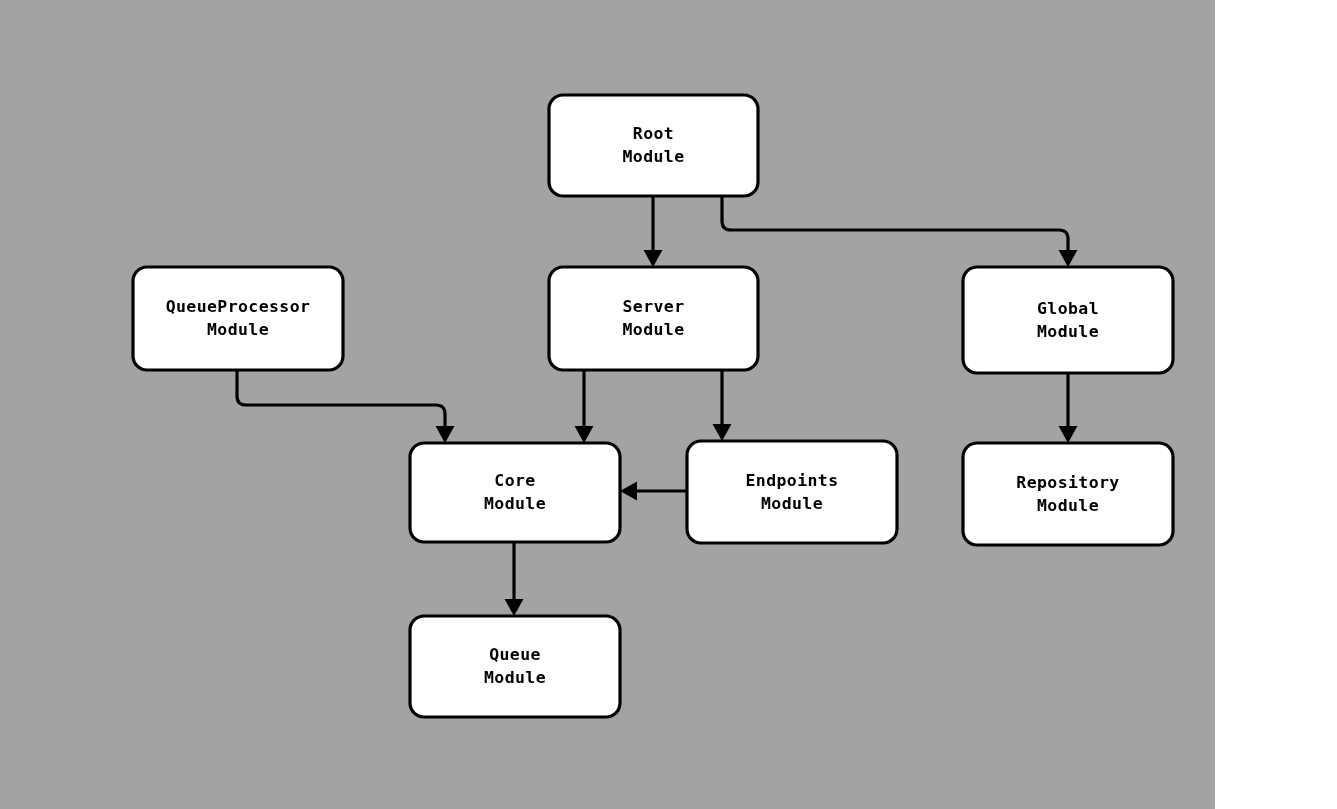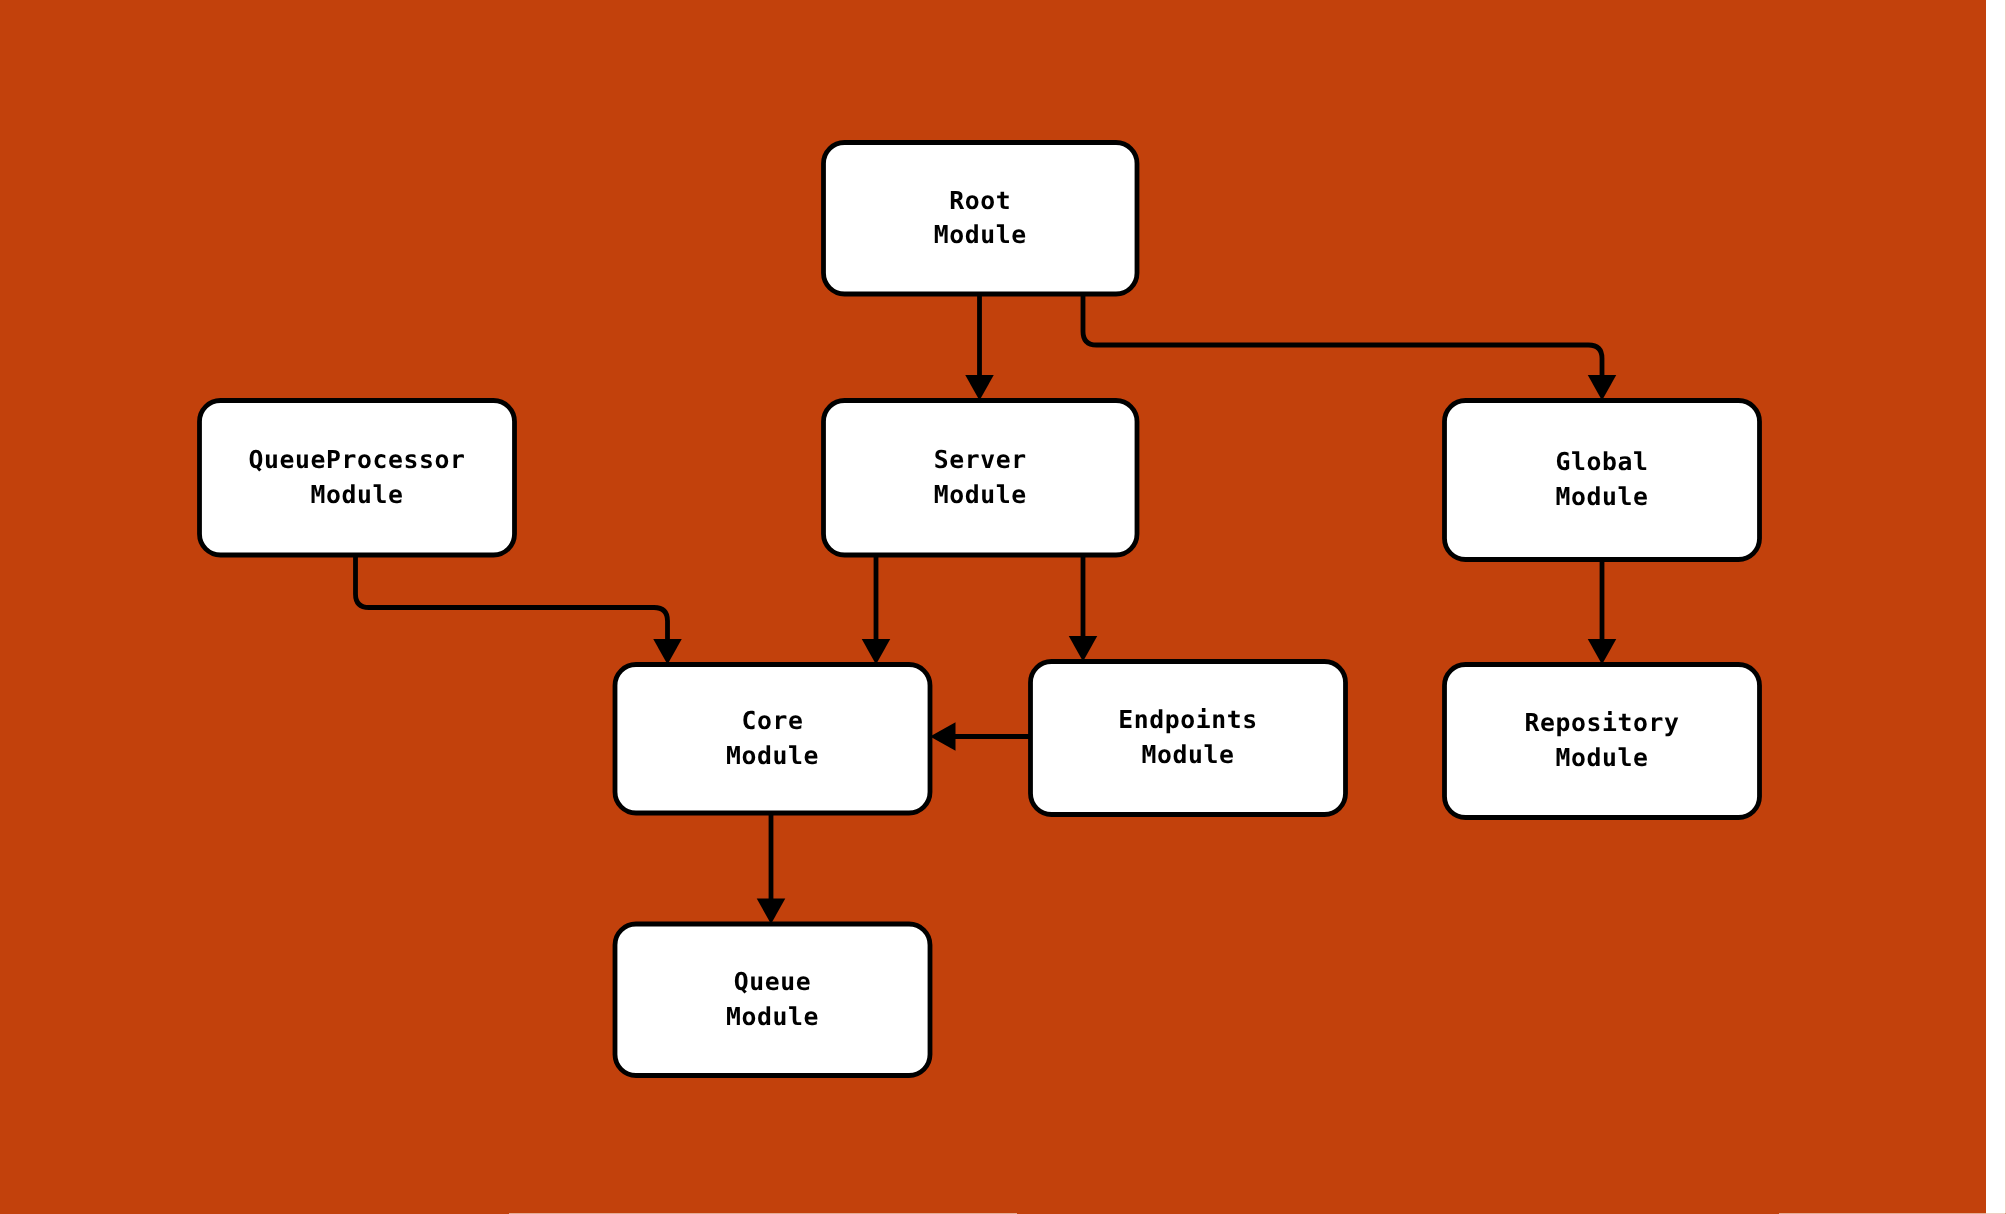--- a/index.html
+++ b/index.html
@@ -3,23 +3,23 @@
 <meta charset="utf-8">
 <title>Module Dependency Diagram</title>
 <style>
   html, body {
     margin: 0;
     padding: 0;
     background: #ffffff;
   }
   #diagram-root {
     position: relative;
-    width: 1324px;
+    width: 1215px;
     height: 809px;
-    background: #c2410c;
+    background: #a3a3a3;
     overflow: hidden;
     font-family: "DejaVu Sans Mono", "Liberation Mono", monospace;
   }
   #diagram-svg {
     position: absolute;
     left: 0;
     top: 0;
     width: 1337px;
     height: 809px;
     display: block;

